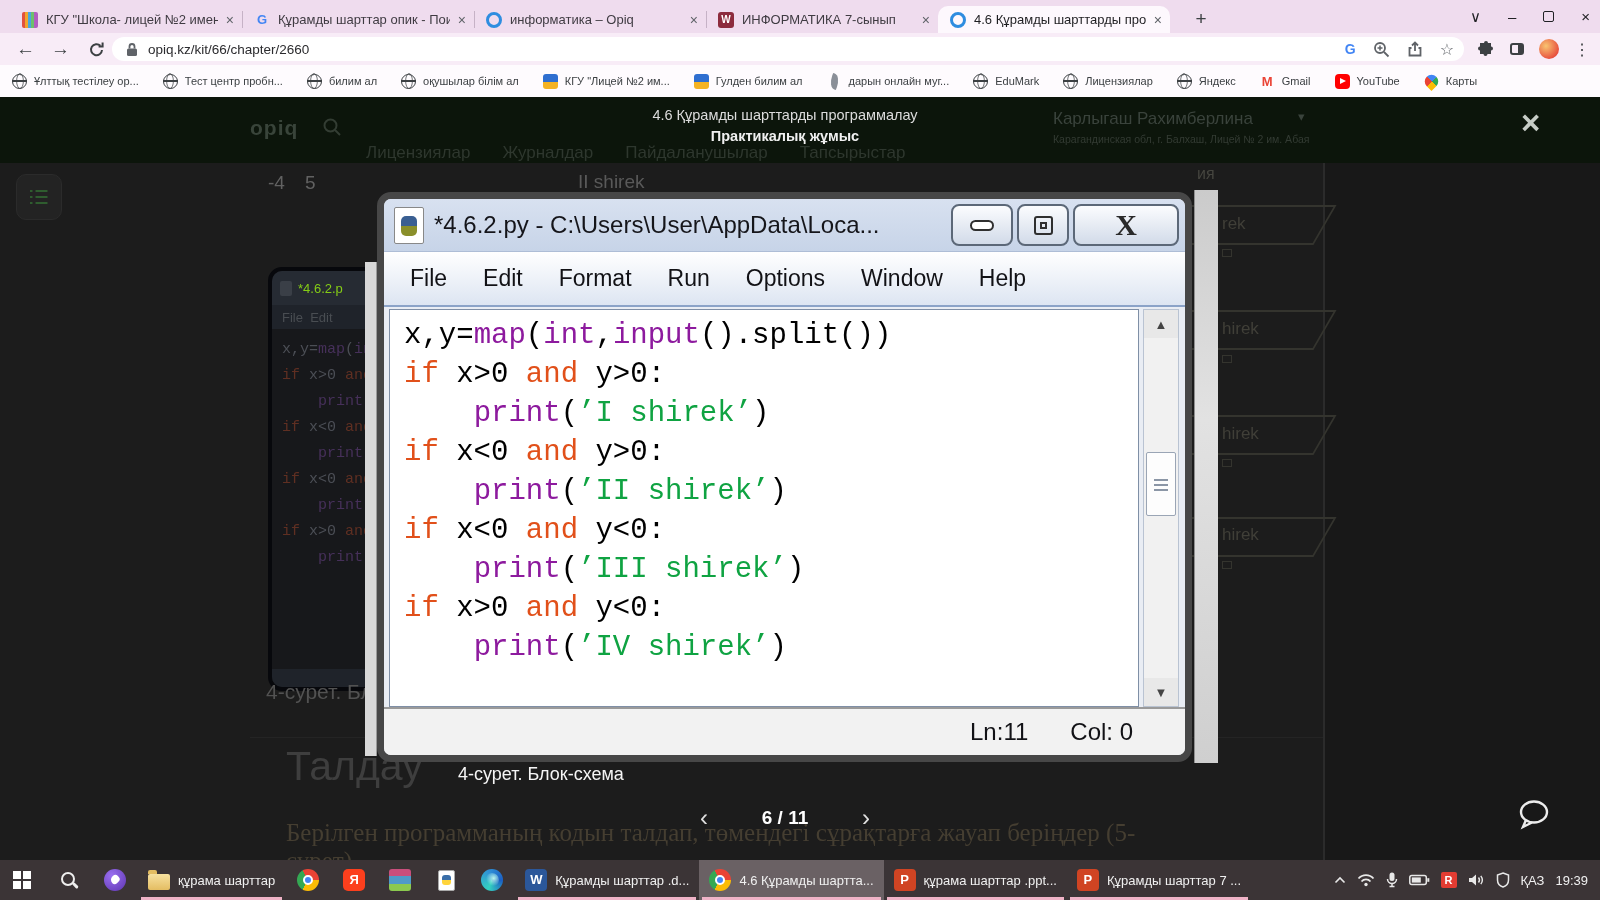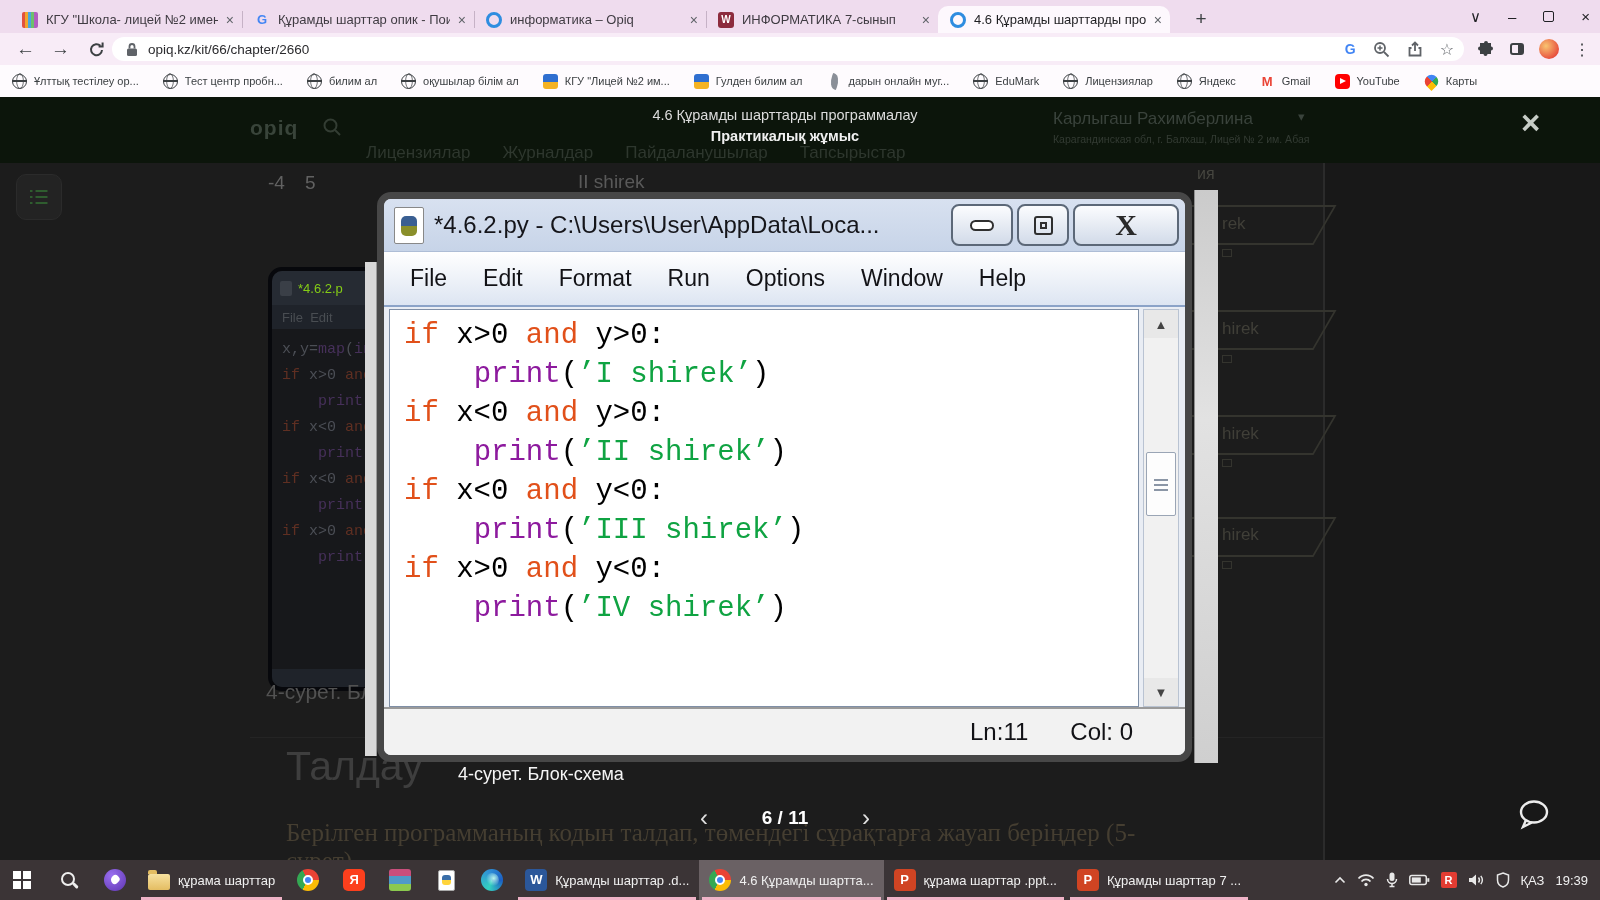--- a/index.html
+++ b/index.html
@@ -459,20 +459,21 @@
 
             <span>Options</span>
 
             <span>Window</span>
 
             <span>Help</span>
 
         </div>
         <div class="idle-body">
           <div class="codearea">
+              <div class="cl"><span class="tk-p">x,y=</span><span class="tk-b">map</span><span class="tk-p">(</span><span class="tk-b">int</span><span class="tk-p">,</span><span class="tk-b">input</span><span class="tk-p">().split())</span></div>
               <div class="cl"><span class="tk-k">if</span><span class="tk-p"> x&gt;0 </span><span class="tk-k">and</span><span class="tk-p"> y&gt;0:</span></div>
               <div class="cl"><span class="tk-p">    </span><span class="tk-b">print</span><span class="tk-p">(</span><span class="tk-s">’I shirek’</span><span class="tk-p">)</span></div>
               <div class="cl"><span class="tk-k">if</span><span class="tk-p"> x&lt;0 </span><span class="tk-k">and</span><span class="tk-p"> y&gt;0:</span></div>
               <div class="cl"><span class="tk-p">    </span><span class="tk-b">print</span><span class="tk-p">(</span><span class="tk-s">’II shirek’</span><span class="tk-p">)</span></div>
               <div class="cl"><span class="tk-k">if</span><span class="tk-p"> x&lt;0 </span><span class="tk-k">and</span><span class="tk-p"> y&lt;0:</span></div>
               <div class="cl"><span class="tk-p">    </span><span class="tk-b">print</span><span class="tk-p">(</span><span class="tk-s">’III shirek’</span><span class="tk-p">)</span></div>
               <div class="cl"><span class="tk-k">if</span><span class="tk-p"> x&gt;0 </span><span class="tk-k">and</span><span class="tk-p"> y&lt;0:</span></div>
               <div class="cl"><span class="tk-p">    </span><span class="tk-b">print</span><span class="tk-p">(</span><span class="tk-s">’IV shirek’</span><span class="tk-p">)</span></div>
             </div>
           <div class="vscroll">

